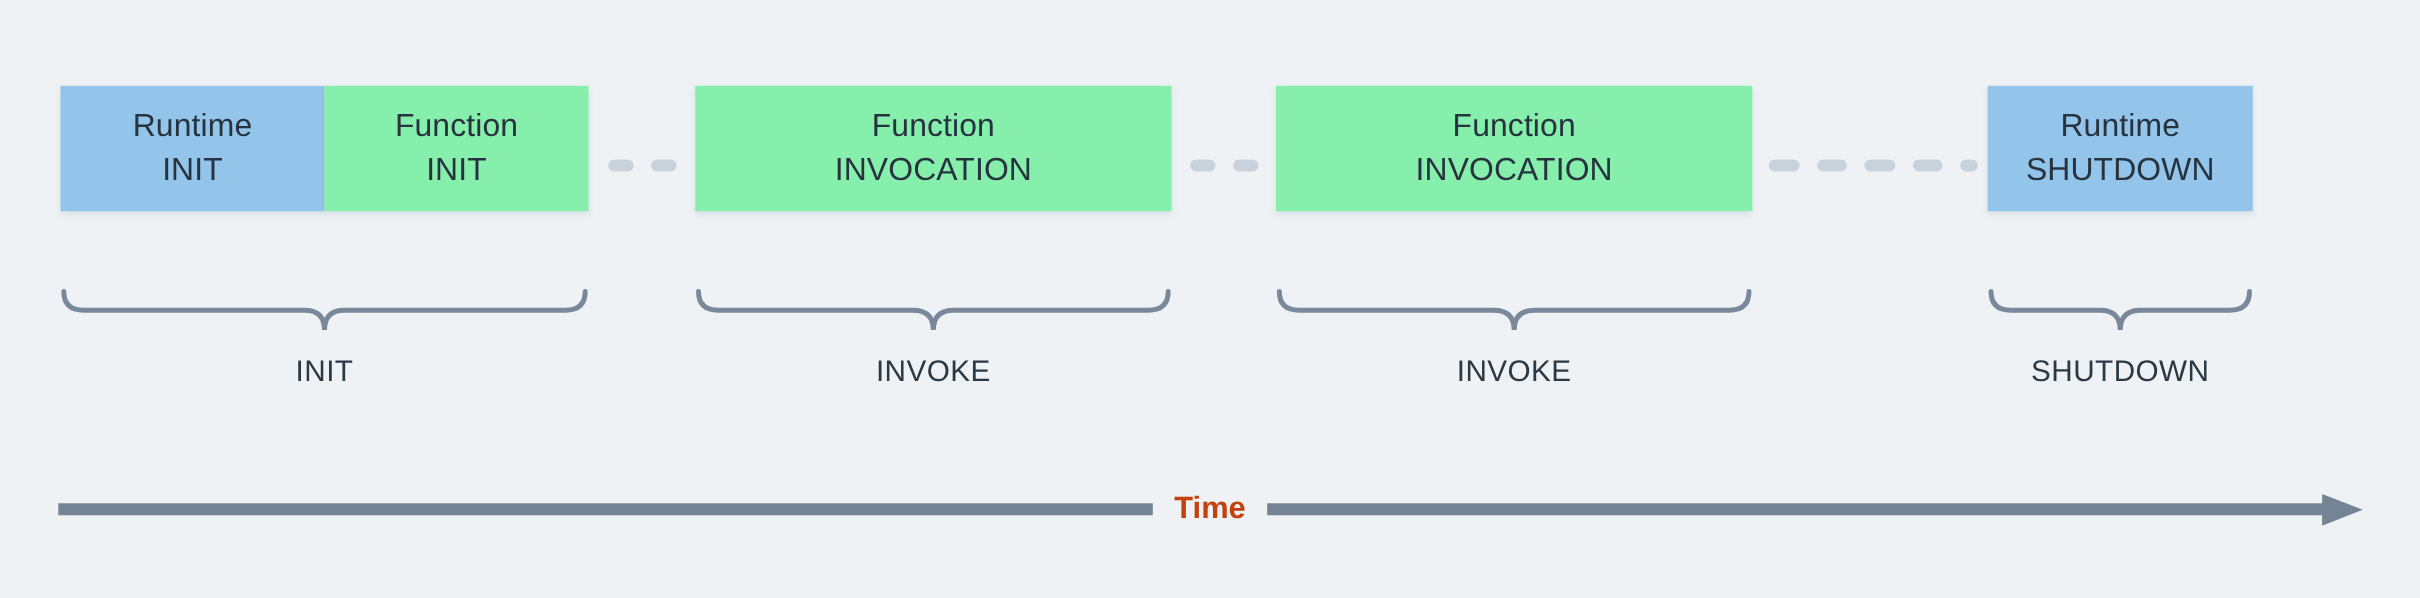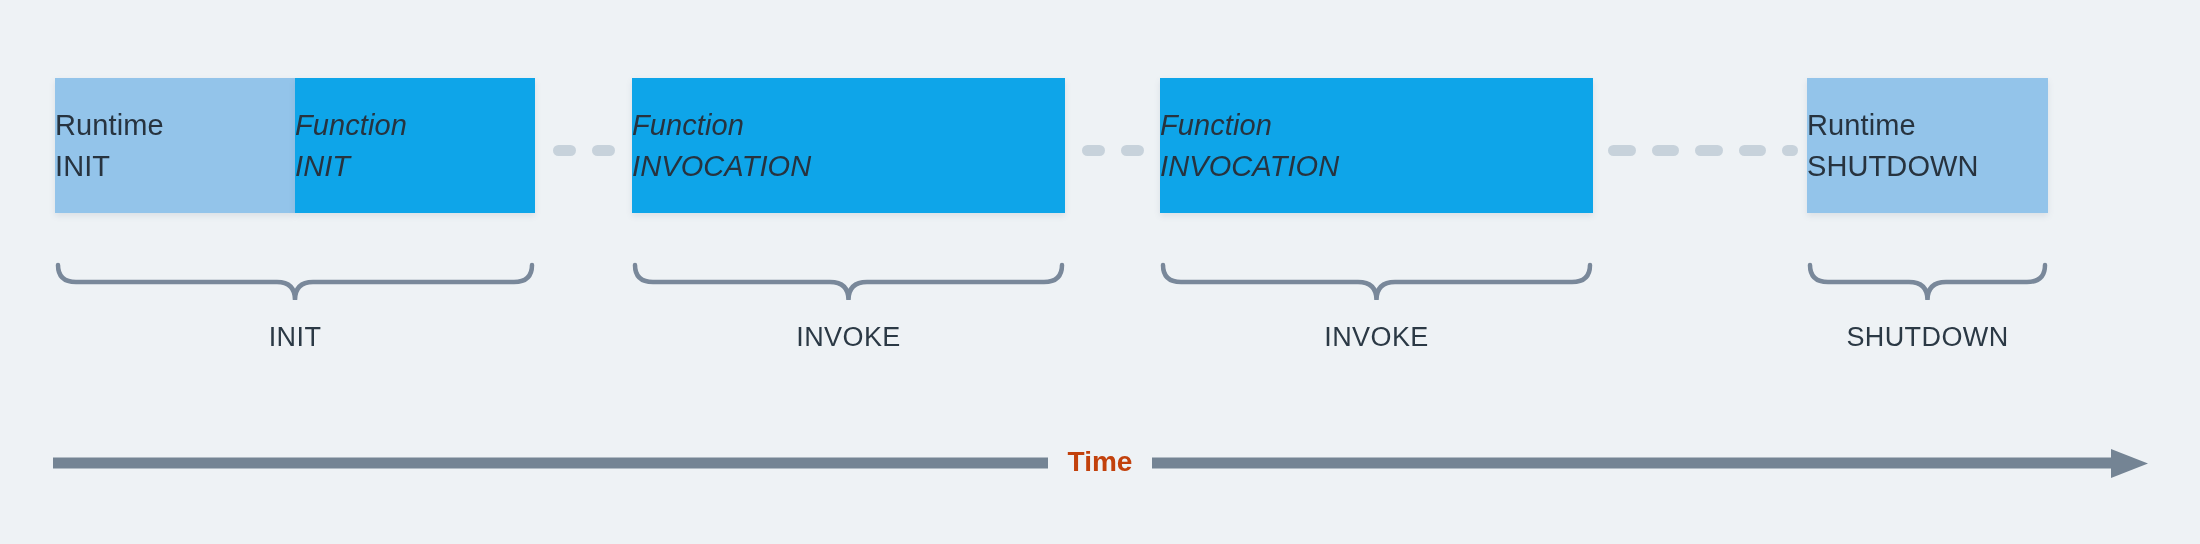--- a/index.html
+++ b/index.html
@@ -8,35 +8,35 @@
     width:2200px;height:544px;
     background:#eef2f5;
     font-family:"Liberation Sans", sans-serif;
     overflow:hidden;
   }
   #stage{position:relative;width:2200px;height:544px;}
 
   
   .phase-box{
     position:absolute;
-    top:78px;height:135px;
+    top:78px;height:114px;
     box-sizing:border-box;
     display:flex;
     flex-direction:column;
-    align-items:flex-start;
+    align-items:center;
     justify-content:center;
     color:#27333f;
     line-height:1.38;
     letter-spacing:.1px;
     box-shadow:0 3px 6px rgba(90,110,130,.13);
   }
   .phase-box .l1{font-size:29px;font-weight:400;}
   .phase-box .l2{font-size:29px;font-weight:400;}
   .seg-blue{background:#93c4ea;}
-  .seg-yellow{background:#0ea5e9;font-style:italic;}
+  .seg-yellow{background:#86efac;}
 
   
   .connector{
     position:absolute;
     top:145px;height:11px;
     display:flex;
     align-items:center;
   }
   .connector .dash{
     height:11px;

